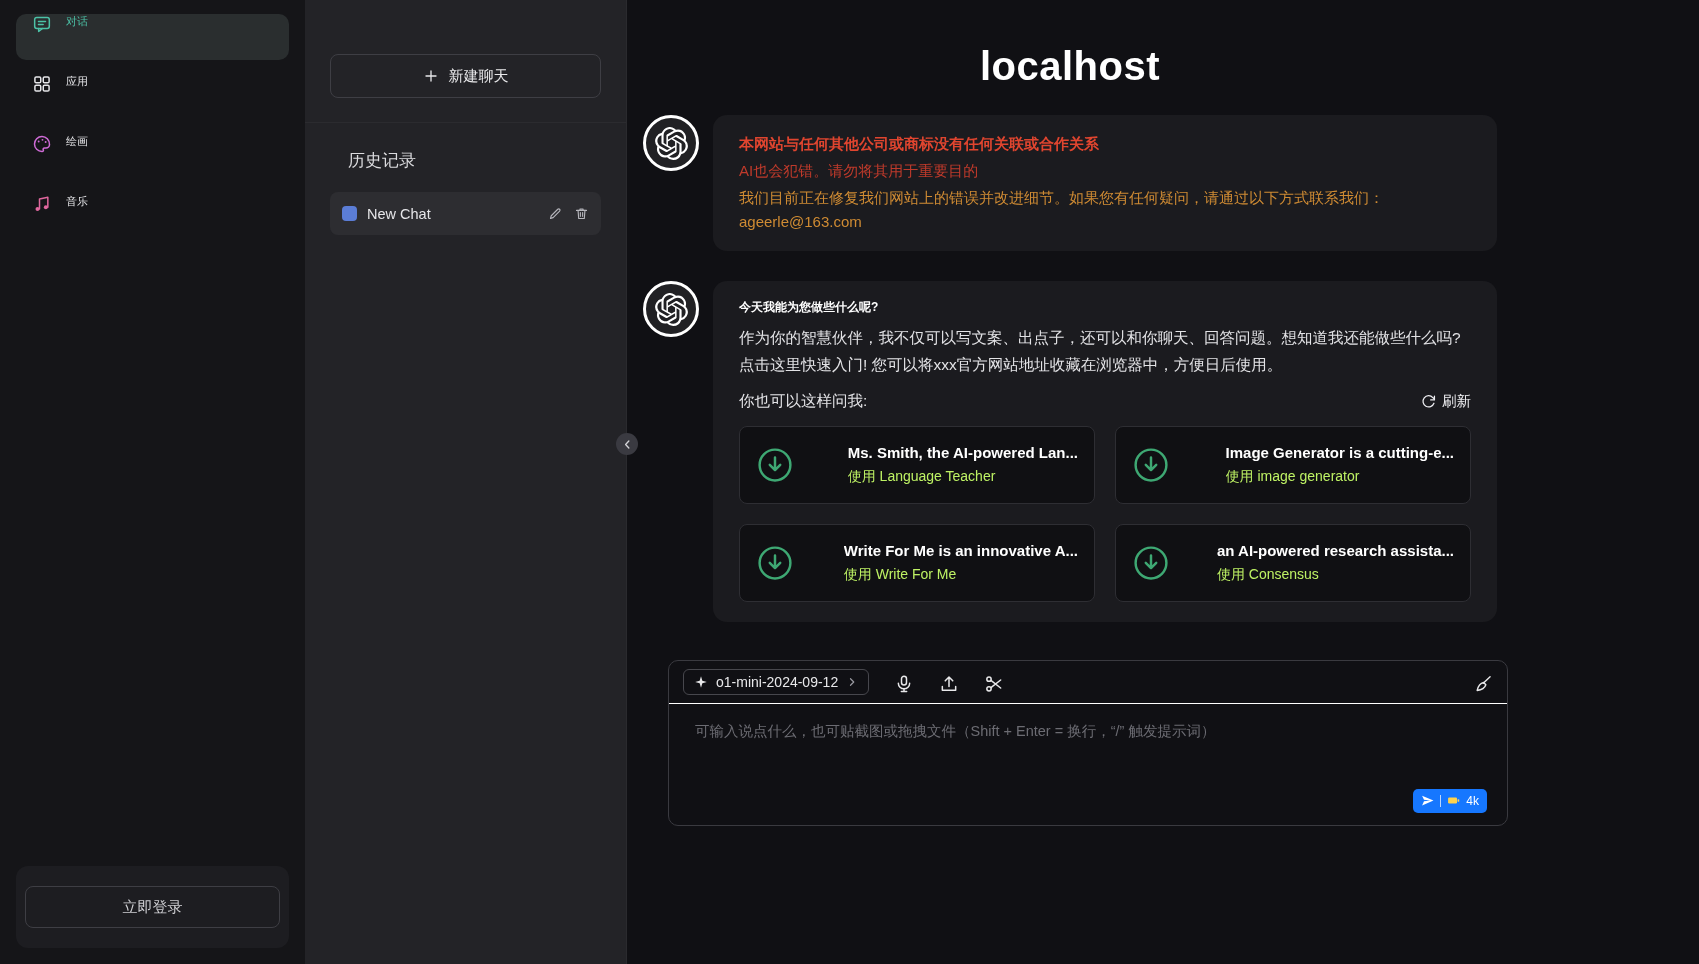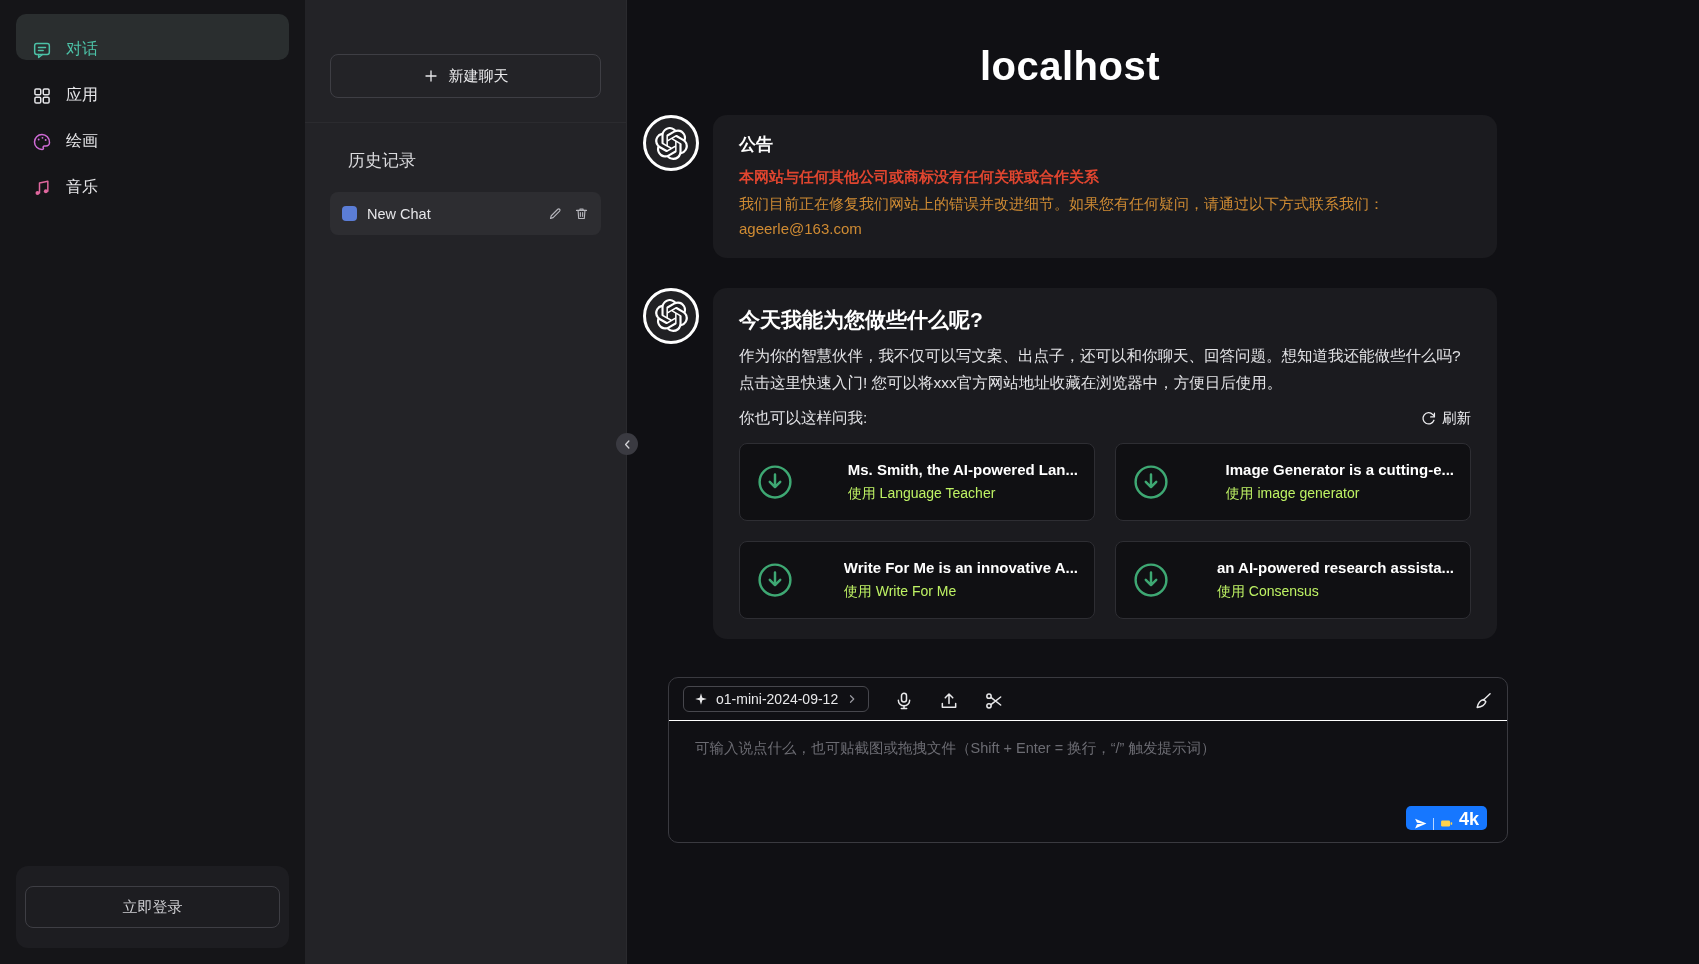--- a/index.html
+++ b/index.html
@@ -1,21 +1,21 @@
 <!DOCTYPE html>
 <html><head>
 <meta charset="utf-8">
 <style>
   * { margin:0; padding:0; box-sizing:border-box; }
   body { background:#0b0b0e; font-family:"Liberation Sans","DejaVu Sans",sans-serif; }
   .app { position:relative; width:1699px; height:964px; display:flex; background:#0f0f12; color:#e8e8ea; overflow:hidden; }
 
   
   .sidebar { width:305px; height:100%; background:#151518; padding:14px 16px 16px; display:flex; flex-direction:column; flex-shrink:0; }
-  .nav-item { height:46px; display:flex; align-items:flex-end; gap:14px; padding:0 16px; border-radius:10px; font-size:16px; color:#e6e6e9; cursor:pointer; }
+  .nav-item { height:46px; display:flex; align-items:flex-start; gap:14px; padding:0 16px; border-radius:10px; margin-bottom:14px; font-size:11px; color:#e6e6e9; cursor:pointer; }
   .nav-item.active { background:#2a2e2f; color:#4cc2a7; }
   .nav-icon { width:20px; height:20px; display:flex; align-items:center; justify-content:center; }
   .nav-icon svg { width:20px; height:20px; }
   .icon-purple { color:#cf6bd6; }
   .icon-pink { color:#e0679e; }
   .login-panel { margin-top:auto; background:#1d1d21; border-radius:12px; padding:20px 9px; }
   .login-btn { width:100%; height:42px; background:transparent; border:1px solid #3e3e44; border-radius:8px; color:#cfcfd3; font-size:15px; cursor:pointer; font-family:inherit; }
 
   
   .chatlist { width:322px; height:100%; background:#232327; border-right:1px solid #2a2a2e; flex-shrink:0; display:flex; flex-direction:column; }
@@ -42,21 +42,21 @@
   .avatar svg { width:33px; height:33px; fill:#ffffff; }
   .bubble { flex:1; background:#1b1b1f; border-radius:14px; padding:18px 26px 20px; }
 
   .ann-heading { font-size:17px; font-weight:700; color:#ffffff; margin-bottom:10px; }
   .ann-line { font-size:15px; line-height:1.45; margin-bottom:5px; }
   .ann-line1 { color:#e0452f; font-weight:700; }
   .ann-line2 { color:#bf3a2b; }
   .ann-line3 { color:#cf8b33; }
   .ann-email { color:#cf8b33; font-size:15px; text-decoration:none; cursor:pointer; display:inline-block; }
 
-  .welcome-heading { font-size:21px; font-weight:700; color:#ffffff; margin-bottom:8px; }
+  .welcome-heading { font-size:12px; font-weight:700; color:#ffffff; margin-bottom:8px; }
   .welcome-body { font-size:15.5px; line-height:1.75; color:#e3e3e6; margin-bottom:12px; }
   .ask-row { display:flex; justify-content:space-between; align-items:center; margin-bottom:14px; }
   .ask-hint { font-size:15.5px; color:#e3e3e6; }
   .refresh-btn { display:flex; align-items:center; gap:6px; font-size:14.5px; color:#efeff2; cursor:pointer; }
   .refresh-btn svg { width:15px; height:15px; }
 
   .sugg-grid { display:grid; grid-template-columns:1fr 1fr; gap:20px; }
   .sugg-card { background:#101013; border:1px solid #2e2e33; border-radius:8px; min-height:78px; padding:12px 16px; display:flex; align-items:center; gap:2px; cursor:pointer; overflow:hidden;justify-content:space-between; }
   .sugg-icon { width:38px; height:38px; flex-shrink:0; }
   .sugg-icon svg { width:38px; height:38px; }
@@ -69,21 +69,21 @@
   .toolbar { display:flex; align-items:flex-end; gap:24px; padding:8px 14px; border-bottom:1px solid #ffffff; }
   .model-chip { display:flex; align-items:center; gap:8px; border:1px solid #47474d; border-radius:6px; padding:4px 10px; background:transparent; color:#e8e8ea; font-size:14px; cursor:pointer; font-family:inherit; }
   .model-chip .chev svg { width:12px; height:12px; display:block; color:#9a9aa1; }
   .sparkle-icon svg { width:14px; height:14px; display:block; }
   .tool-icon { width:21px; height:21px; color:#e8e8ea; display:flex; align-items:center; justify-content:center; cursor:pointer; }
   .tool-icon svg { width:20px; height:20px; }
   .toolbar-spacer { flex:1; }
   .input-area { position:relative; height:121px; padding:18px 26px; }
   .input-area textarea { width:100%; height:62px; background:transparent; border:none; outline:none; resize:none; color:#e8e8ea; font-size:14.5px; font-family:inherit; }
   .input-area textarea::placeholder { color:#6c6c73; }
-  .send-pill { position:absolute; right:20px; bottom:12px; height:24px; background:#1677ff; border-radius:5px; padding:0 8px; display:flex; align-items:flex-end; gap:6px; color:#ffffff; font-size:18px; font-weight:700; cursor:pointer; }
+  .send-pill { position:absolute; right:20px; bottom:12px; height:24px; background:#1677ff; border-radius:5px; padding:0 8px; display:flex; align-items:center; gap:6px; color:#ffffff; font-size:12px; font-weight:400; cursor:pointer; }
   .send-pill .plane svg { width:13px; height:13px; display:block; }
   .pill-divider { width:1px; height:12px; background:rgba(255,255,255,.7); }
   .battery svg { width:13px; height:13px; display:block; }
 </style>
 </head>
 <body>
 
 <div class="app">
 
   <aside class="sidebar">
@@ -176,22 +176,22 @@
   <main class="main">
     <h1 class="page-title">localhost</h1>
 
     <div class="msg-row">
       <div class="avatar">
         <svg viewBox="0 0 24 24">
           <path d="M22.2819 9.8211a5.9847 5.9847 0 0 0-.5157-4.9108 6.0462 6.0462 0 0 0-6.5098-2.9A6.0651 6.0651 0 0 0 4.9807 4.1818a5.9847 5.9847 0 0 0-3.9977 2.9 6.0462 6.0462 0 0 0 .7427 7.0966 5.98 5.98 0 0 0 .511 4.9107 6.051 6.051 0 0 0 6.5146 2.9001A5.9847 5.9847 0 0 0 13.2599 24a6.0557 6.0557 0 0 0 5.7718-4.2058 5.9894 5.9894 0 0 0 3.9977-2.9001 6.0557 6.0557 0 0 0-.7475-7.073zm-9.022 12.6081a4.4755 4.4755 0 0 1-2.8764-1.0408l.1419-.0804 4.7783-2.7582a.7948.7948 0 0 0 .3927-.6813v-6.7369l2.02 1.1686a.071.071 0 0 1 .038.052v5.5826a4.504 4.504 0 0 1-4.4945 4.4944zm-9.6607-4.1254a4.4708 4.4708 0 0 1-.5346-3.0137l.142.0852 4.783 2.7582a.7712.7712 0 0 0 .7806 0l5.8428-3.3685v2.3324a.0804.0804 0 0 1-.0332.0615L9.74 19.9502a4.4992 4.4992 0 0 1-6.1408-1.6464zM2.3408 7.8956a4.485 4.485 0 0 1 2.3655-1.9728V11.6a.7664.7664 0 0 0 .3879.6765l5.8144 3.3543-2.0201 1.1685a.0757.0757 0 0 1-.071 0l-4.8303-2.7865A4.504 4.504 0 0 1 2.3408 7.8956zm16.5963 3.8558L13.1038 8.364 15.1192 7.2a.0757.0757 0 0 1 .071 0l4.8303 2.7913a4.4944 4.4944 0 0 1-.6765 8.1042v-5.6772a.79.79 0 0 0-.407-.667zm2.0107-3.0231l-.142-.0852-4.7735-2.7818a.7759.7759 0 0 0-.7854 0L9.409 9.2297V6.8974a.0662.0662 0 0 1 .0284-.0615l4.8303-2.7866a4.4992 4.4992 0 0 1 6.6802 4.66zM8.3065 12.863l-2.02-1.1638a.0804.0804 0 0 1-.038-.0567V6.0742a4.4992 4.4992 0 0 1 7.3757-3.4537l-.142.0805L8.704 5.459a.7948.7948 0 0 0-.3927.6813zm1.0976-2.3654l2.602-1.4998 2.6069 1.4998v2.9994l-2.5974 1.4997-2.6067-1.4997z"></path>
         </svg>
       </div>
       <div class="bubble">
-        <div class="ann-heading">公告</div>
         <div class="ann-line ann-line1">本网站与任何其他公司或商标没有任何关联或合作关系</div>
+        <div class="ann-line ann-line2">AI也会犯错。请勿将其用于重要目的</div>
         <div class="ann-line ann-line3">我们目前正在修复我们网站上的错误并改进细节。如果您有任何疑问，请通过以下方式联系我们：</div>
         <a class="ann-email">ageerle@163.com</a>
       </div>
     </div>
 
     <div class="msg-row">
       <div class="avatar">
         <svg viewBox="0 0 24 24">
           <path d="M22.2819 9.8211a5.9847 5.9847 0 0 0-.5157-4.9108 6.0462 6.0462 0 0 0-6.5098-2.9A6.0651 6.0651 0 0 0 4.9807 4.1818a5.9847 5.9847 0 0 0-3.9977 2.9 6.0462 6.0462 0 0 0 .7427 7.0966 5.98 5.98 0 0 0 .511 4.9107 6.051 6.051 0 0 0 6.5146 2.9001A5.9847 5.9847 0 0 0 13.2599 24a6.0557 6.0557 0 0 0 5.7718-4.2058 5.9894 5.9894 0 0 0 3.9977-2.9001 6.0557 6.0557 0 0 0-.7475-7.073zm-9.022 12.6081a4.4755 4.4755 0 0 1-2.8764-1.0408l.1419-.0804 4.7783-2.7582a.7948.7948 0 0 0 .3927-.6813v-6.7369l2.02 1.1686a.071.071 0 0 1 .038.052v5.5826a4.504 4.504 0 0 1-4.4945 4.4944zm-9.6607-4.1254a4.4708 4.4708 0 0 1-.5346-3.0137l.142.0852 4.783 2.7582a.7712.7712 0 0 0 .7806 0l5.8428-3.3685v2.3324a.0804.0804 0 0 1-.0332.0615L9.74 19.9502a4.4992 4.4992 0 0 1-6.1408-1.6464zM2.3408 7.8956a4.485 4.485 0 0 1 2.3655-1.9728V11.6a.7664.7664 0 0 0 .3879.6765l5.8144 3.3543-2.0201 1.1685a.0757.0757 0 0 1-.071 0l-4.8303-2.7865A4.504 4.504 0 0 1 2.3408 7.8956zm16.5963 3.8558L13.1038 8.364 15.1192 7.2a.0757.0757 0 0 1 .071 0l4.8303 2.7913a4.4944 4.4944 0 0 1-.6765 8.1042v-5.6772a.79.79 0 0 0-.407-.667zm2.0107-3.0231l-.142-.0852-4.7735-2.7818a.7759.7759 0 0 0-.7854 0L9.409 9.2297V6.8974a.0662.0662 0 0 1 .0284-.0615l4.8303-2.7866a4.4992 4.4992 0 0 1 6.6802 4.66zM8.3065 12.863l-2.02-1.1638a.0804.0804 0 0 1-.038-.0567V6.0742a4.4992 4.4992 0 0 1 7.3757-3.4537l-.142.0805L8.704 5.459a.7948.7948 0 0 0-.3927.6813zm1.0976-2.3654l2.602-1.4998 2.6069 1.4998v2.9994l-2.5974 1.4997-2.6067-1.4997z"></path>
         </svg>

